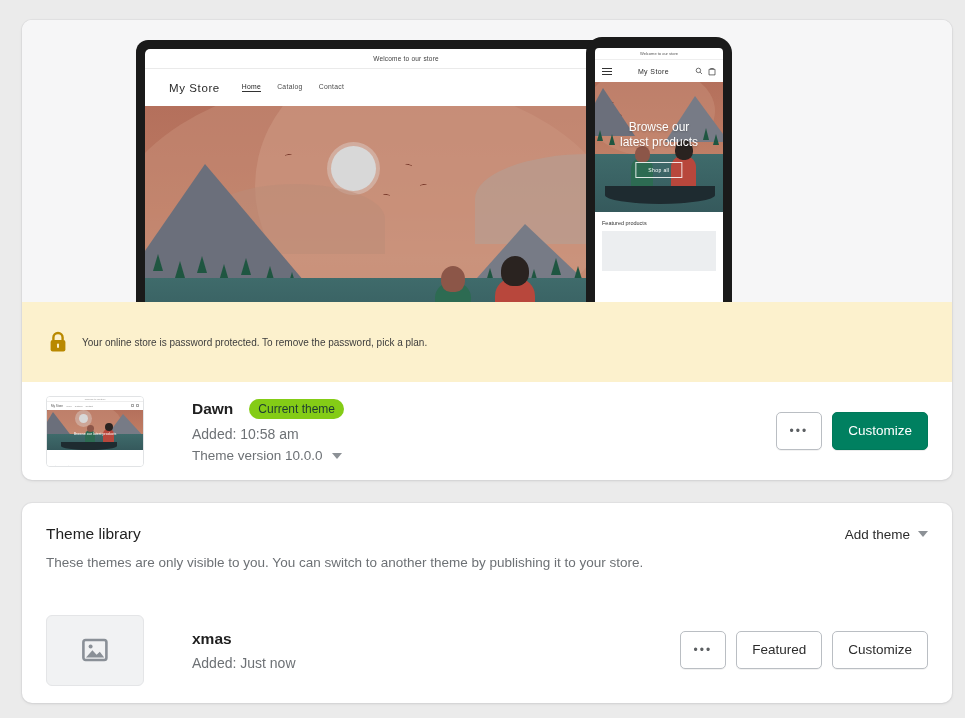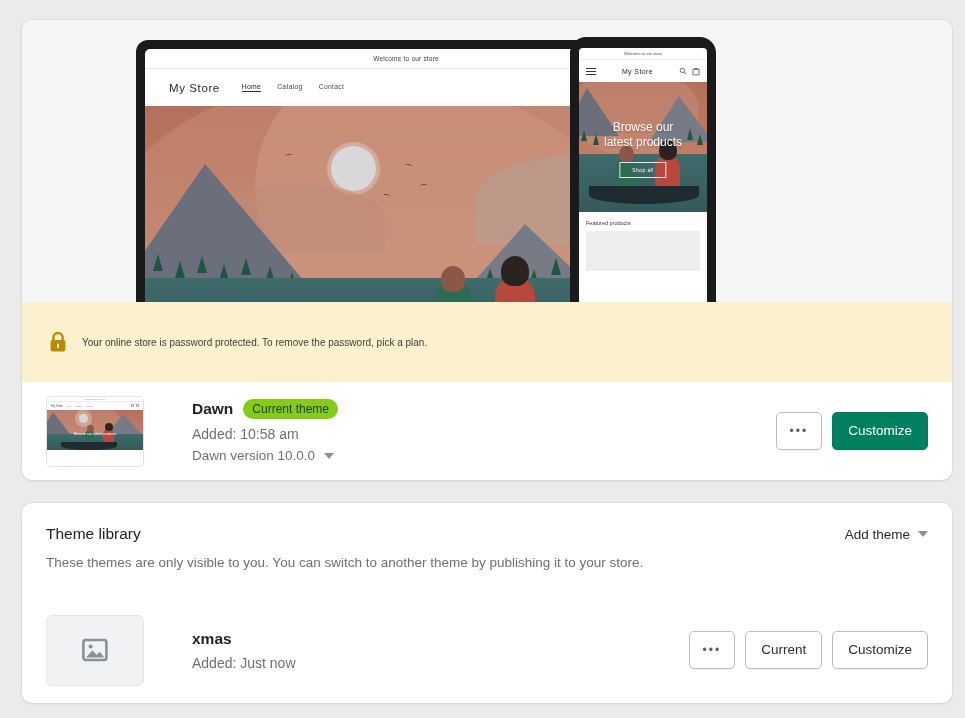--- a/index.html
+++ b/index.html
@@ -50,21 +50,21 @@
     background: #fff;
   }
   .dk-logo { font-size: 11.5px; color: #2b2b2b; letter-spacing: .6px; }
   .dk-nav { display: flex; gap: 16px; margin-left: 22px; }
   .dk-nav span { font-size: 6.8px; color: #4a4a4a; letter-spacing: .3px; }
   .dk-nav span.active { border-bottom: 1px solid #333; padding-bottom: 1px; color:#1a1a1a;}
   .dk-icons { margin-left: auto; display: flex; gap: 14px; align-items: center; }
 
   
   .mobile-frame {
-    position: absolute; left: 548px; top: 17px; width: 146px; height: 290px;
+    position: absolute; left: 564px; top: 17px; width: 146px; height: 290px;
     background: #1a1a1a; border-radius: 16px; padding: 11px 9px 0 9px;
   }
   .mobile-screen {
     width: 100%; height: 100%; background: #fff;
     border-radius: 4px; overflow: hidden; position: relative;
   }
   .mb-ann {
     height: 12px; display: flex; align-items: center; justify-content: center;
     font-size: 4px; color: #555; border-bottom: 1px solid #eee;
   }
@@ -148,21 +148,21 @@
   .mini-foot{ background:#fff; height:18px; padding:3px 4px;}
   .mini-foot b{ font-size:2.4px; color:#666; font-weight:400;}
 
   .thumb-placeholder {
     width: 98px; height: 71px; border-radius: 6px;
     background: #f1f2f3; border: 1px solid #e4e5e7;
     display: flex; align-items: center; justify-content: center; flex: 0 0 auto;
   }
 
   .theme-info { margin-left: 48px; }
-  .theme-title-line { display: flex; align-items: center; gap: 10px; }
+  .theme-title-line { display: flex; align-items: center; gap: 16px; }
   .theme-name { font-size: 15.5px; font-weight: bold; color: #1f1f1f; }
   .badge {
     background: #84cc16; color: #1d3b32; font-size: 12px;
     border-radius: 10px; padding: 2px 9px; line-height: 16px;
   }
   .theme-sub { font-size: 14px; color: #6d7175; margin-top: 7px; }
   .version-line {
     display: flex; align-items: center; gap: 9px; margin-top: 6px;
     font-size: 13.5px; color: #6d7175; cursor: pointer;
   }
@@ -379,21 +379,21 @@
         </div>
       </div>
 
       <div class="theme-info">
         <div class="theme-title-line">
           <span class="theme-name">Dawn</span>
           <span class="badge">Current theme</span>
         </div>
         <div class="theme-sub">Added: 10:58 am</div>
         <div class="version-line">
-          <span>Dawn version 10.0.0</span>
+          <span>Theme version 10.0.0</span>
           <span class="caret"></span>
         </div>
       </div>
 
       <div class="row-actions">
         <button class="btn btn-secondary btn-dots">•••</button>
         <button class="btn btn-primary">Customize</button>
       </div>
     </div>
   </div>
@@ -421,19 +421,19 @@
 
       <div class="theme-info">
         <div class="theme-title-line">
           <span class="theme-name">xmas</span>
         </div>
         <div class="theme-sub">Added: Just now</div>
       </div>
 
       <div class="row-actions">
         <button class="btn btn-secondary btn-dots">•••</button>
-        <button class="btn btn-secondary">Current</button>
+        <button class="btn btn-secondary">Featured</button>
         <button class="btn btn-secondary">Customize</button>
       </div>
     </div>
   </div>
 
 </div>
 
 </body></html>

